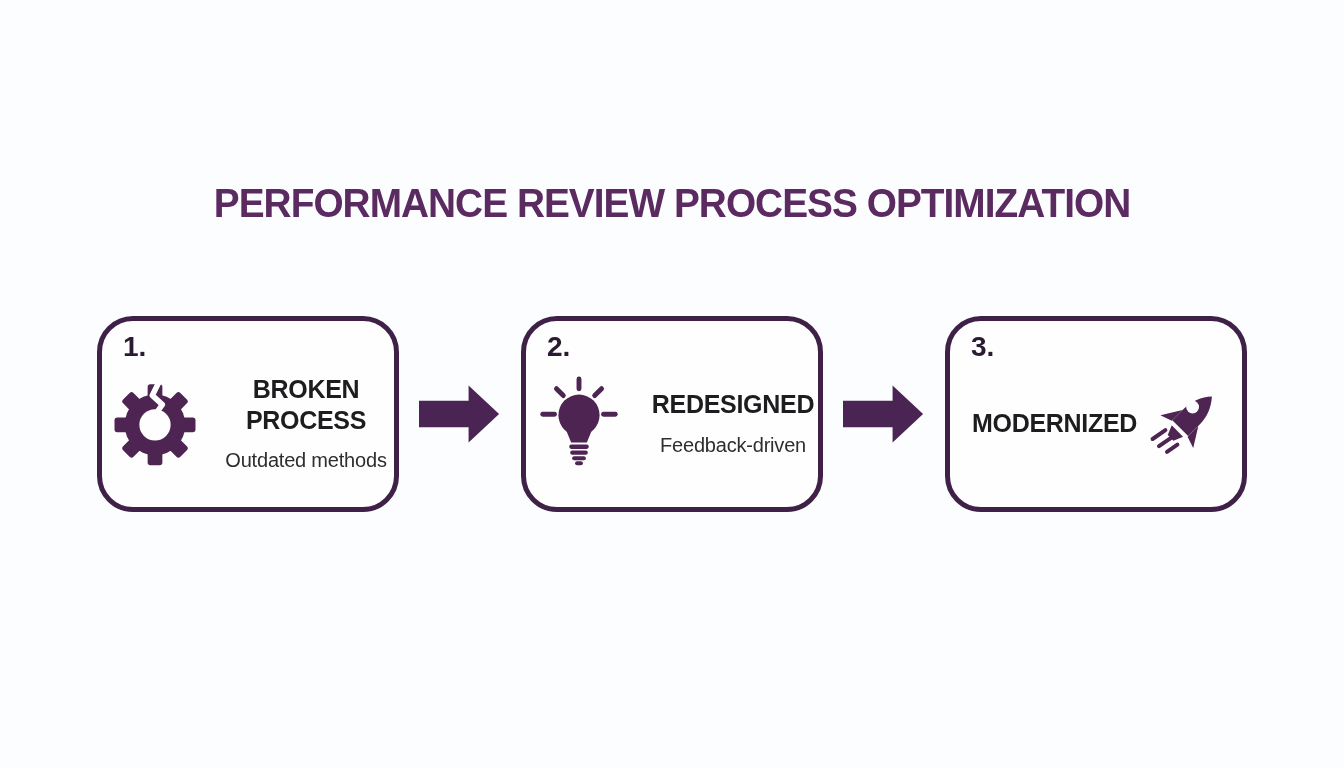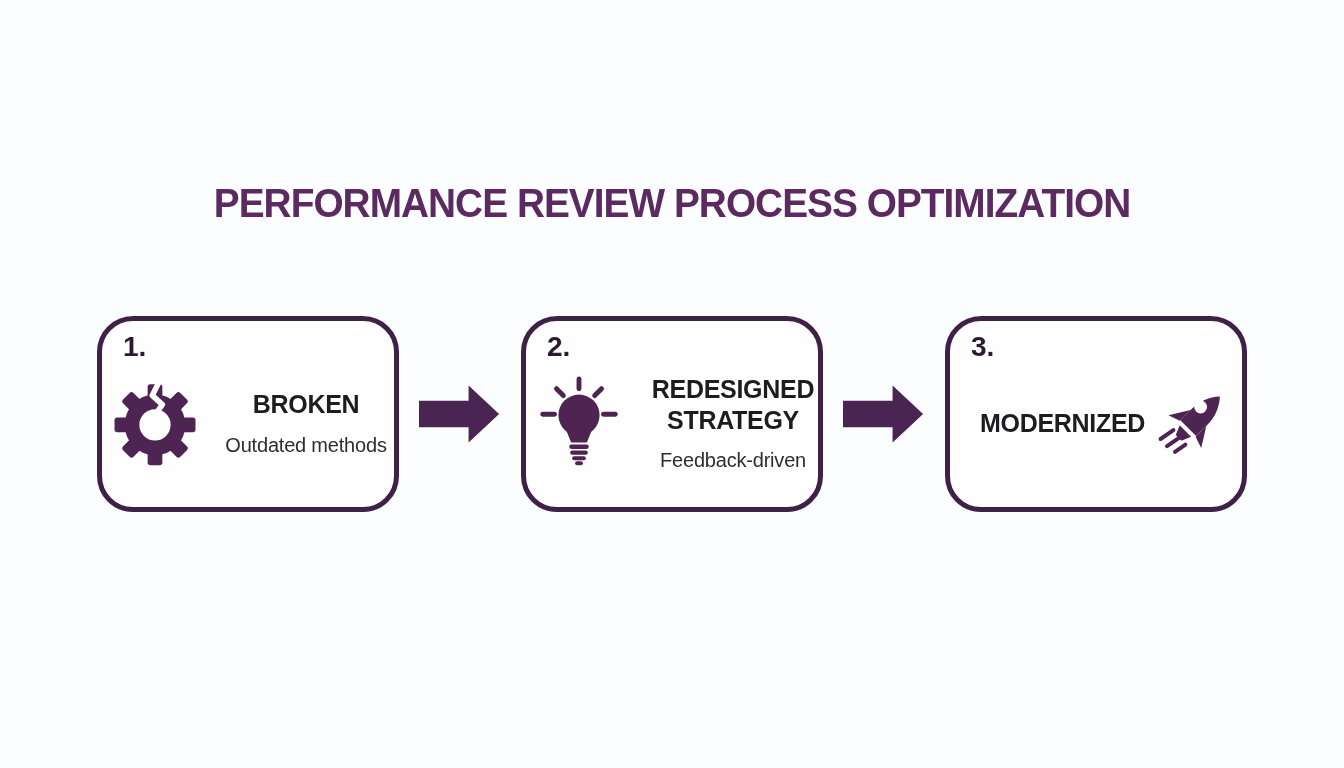--- a/index.html
+++ b/index.html
@@ -64,21 +64,21 @@
   }
   .step-subtitle {
     margin-top: 14px;
     font-size: 20px;
     font-weight: 400;
     color: #2e2e30;
     letter-spacing: -0.2px;
     white-space: nowrap;
   }
   
-  .card-content.reverse { padding-left: 30px; justify-content: flex-start; }
+  .card-content.reverse { padding-left: 22px; justify-content: flex-start; }
   .card-content.reverse .heading-row { display: flex; align-items: center; gap: 6px; }
 
   .flow-arrow { flex: 0 0 auto; margin: 0 20px; display: flex; align-items: center; }
 
   svg { display: block; }
 </style>
 </head>
 <body>
 
 <div class="stage">
@@ -119,20 +119,21 @@
               </g>
               <circle cx="50" cy="52" r="33"></circle>
             </g>
             <circle cx="50" cy="52" r="17" fill="#fefefe"></circle>
             <path d="M55,4 L47,20 L58,30 L48,44" fill="none" stroke="#fefefe" stroke-width="6" stroke-linecap="round" stroke-linejoin="round"></path>
           </svg>
         </div>
         <div class="text-block">
           <div class="step-heading">
             <div>BROKEN</div>
+            <div>PROCESS</div>
           </div>
           <div class="step-subtitle">Outdated methods</div>
         </div>
       </div>
     </div>
 
     <div class="flow-arrow">
       <svg width="82" height="68" viewBox="0 0 86 70">
         <polygon points="0,21 52,21 52,5 84,35 52,65 52,49 0,49" fill="#4a2453"></polygon>
       </svg>
@@ -156,21 +157,20 @@
               <rect x="40" y="72" width="20" height="4.5" rx="2.2"></rect>
               <rect x="41" y="78" width="18" height="4.5" rx="2.2"></rect>
               <rect x="43" y="84" width="14" height="4" rx="2"></rect>
               <rect x="46" y="89" width="8" height="4" rx="2"></rect>
             </g>
           </svg>
         </div>
         <div class="text-block">
           <div class="step-heading">
             <div>REDESIGNED</div>
-            <div>STRATEGY</div>
           </div>
           <div class="step-subtitle">Feedback-driven</div>
         </div>
       </div>
     </div>
 
     <div class="flow-arrow">
       <svg width="82" height="68" viewBox="0 0 86 70">
         <polygon points="0,21 52,21 52,5 84,35 52,65 52,49 0,49" fill="#4a2453"></polygon>
       </svg>

